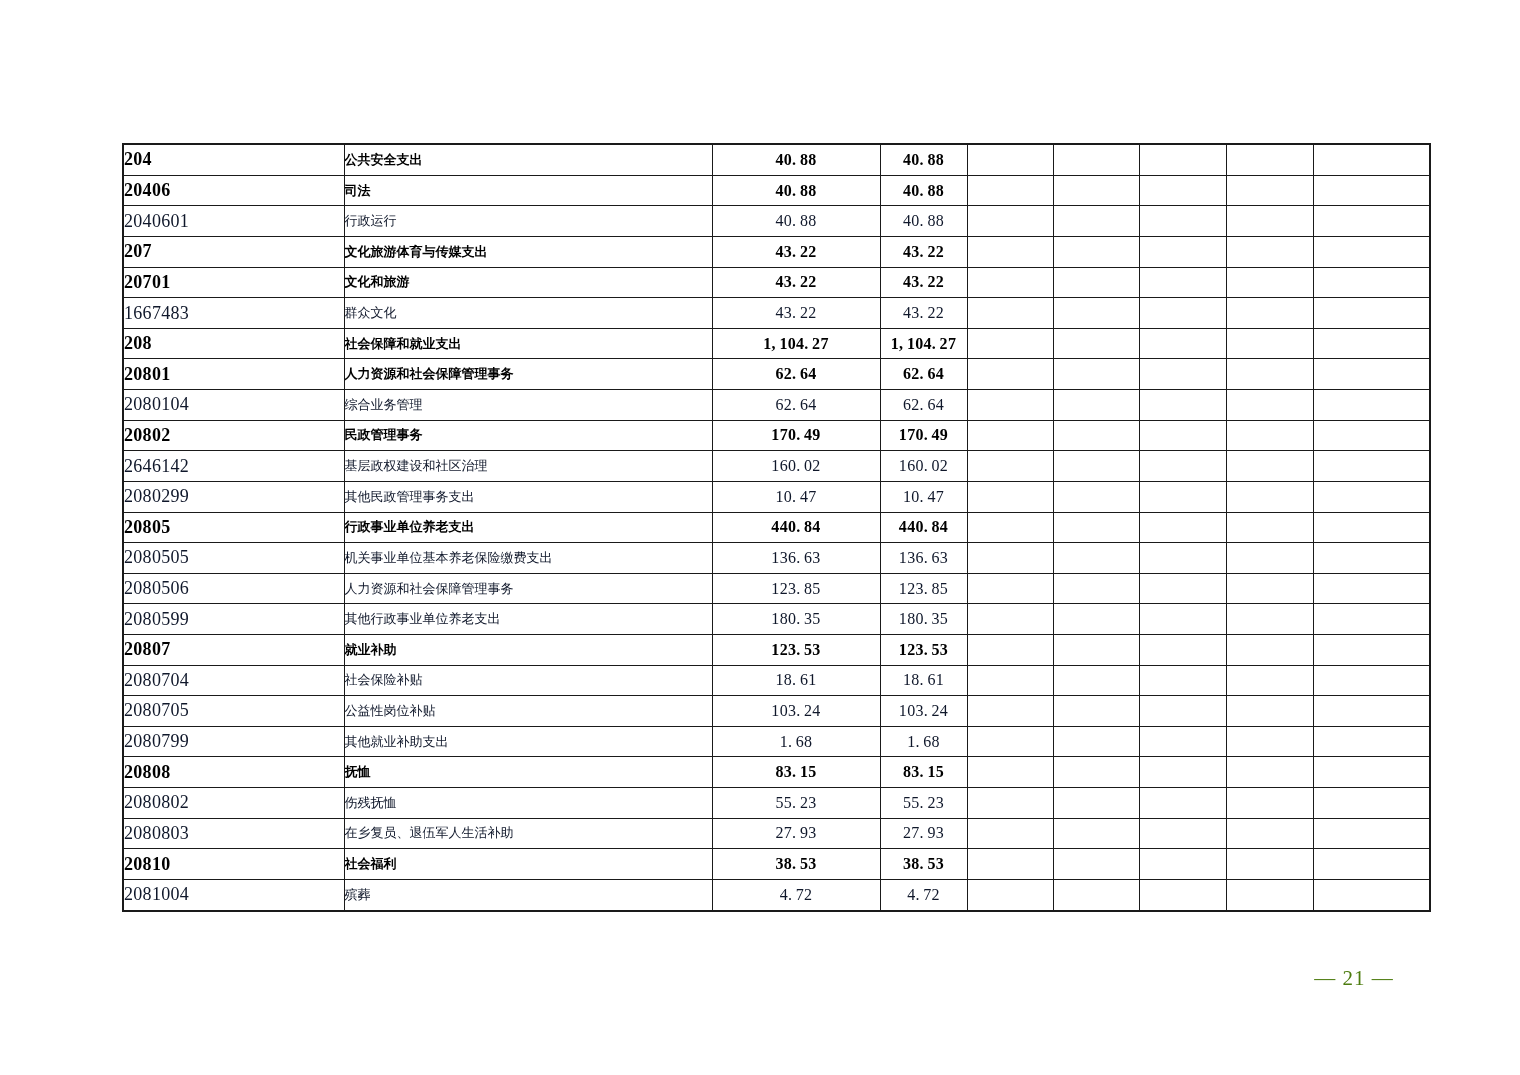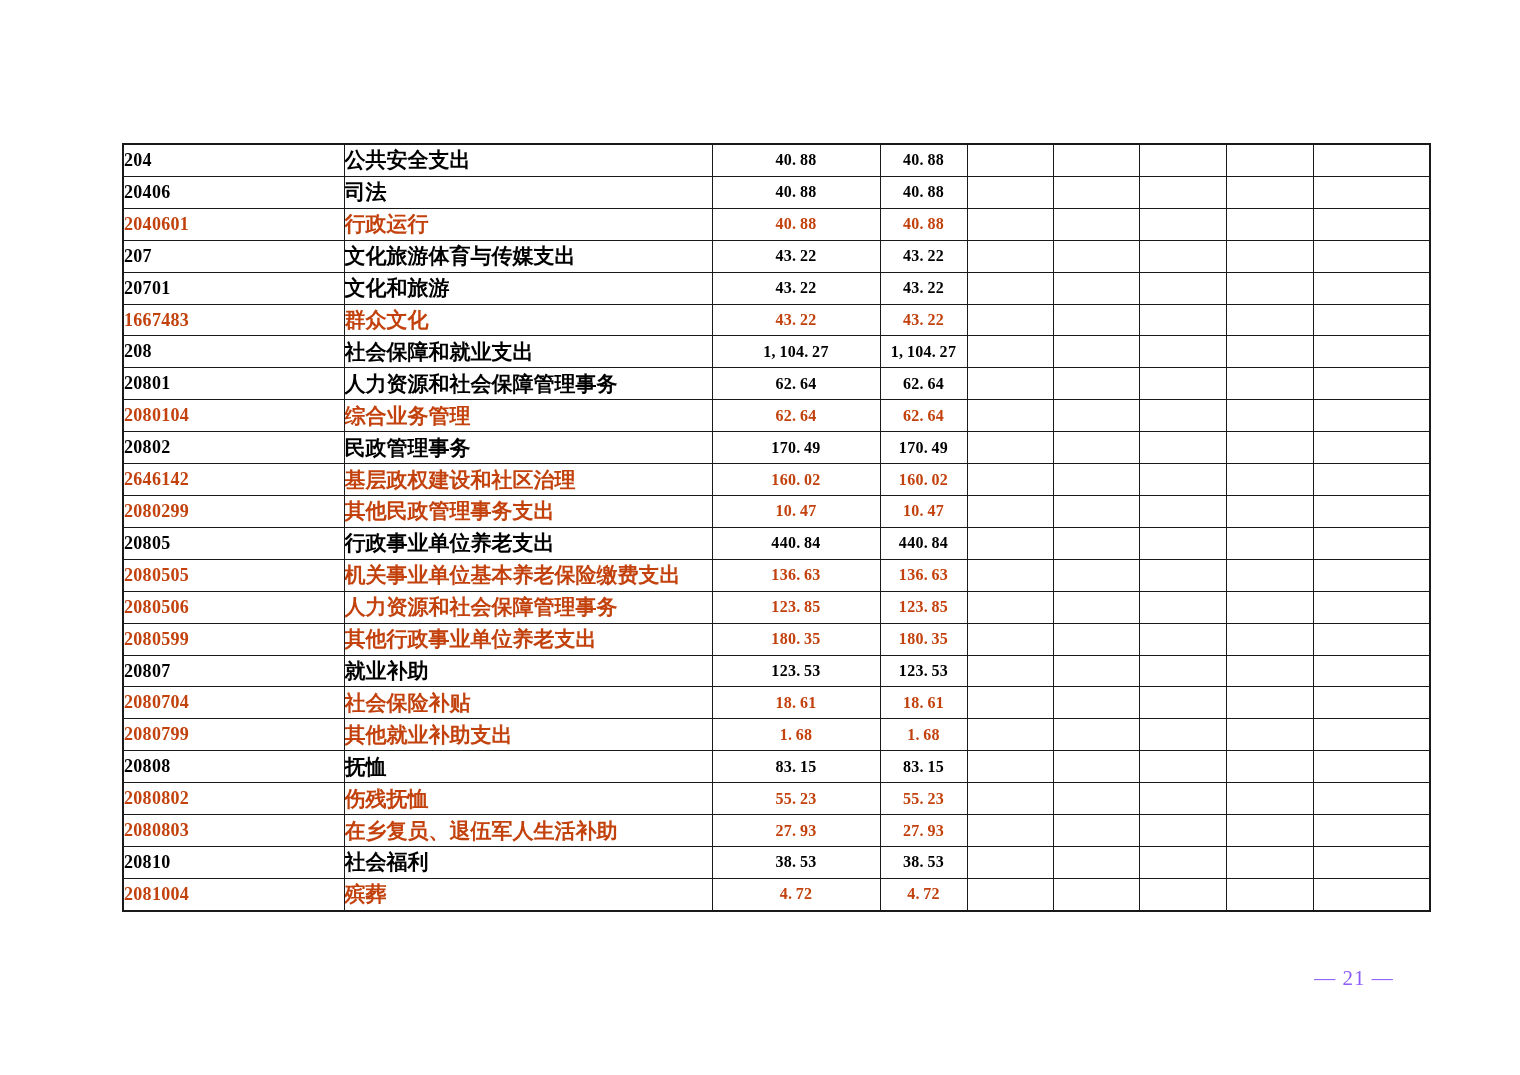--- a/index.html
+++ b/index.html
@@ -32,45 +32,45 @@
     overflow: hidden;
     white-space: nowrap;
   }
   .td-code {
     padding-left: 4px;
     font-size: 18px;
     letter-spacing: 0.3px;
   }
   .td-name {
     padding-left: 4px;
-    font-size: 21px;
+    font-size: 13px;
   }
   .td-num {
     text-align: center;
     padding-right: 4px;
     font-size: 16px;
     letter-spacing: 0.3px;
   }
   tr.section-row {
     color: #000000;
     font-weight: bold;
     margin-left: 20px;
   }
   tr.detail-row {
-    color: #c2410c;
-    font-weight: bold;
+    color: #0f172a;
+    font-weight: normal;
   }
   .page-number {
     position: absolute;
     left: 1298px;
     top: 966px;
     width: 112px;
     text-align: center;
     font-size: 21px;
-    color: #8b5cf6;
+    color: #4d7c0f;
     letter-spacing: 1px;
   }
 </style>
 </head>
 <body>
 
 <div class="page">
 
   <table class="budget-table">
     <colgroup>
@@ -277,20 +277,31 @@
           <td class="td-name">社会保险补贴</td>
           <td class="td-num">18. 61</td>
           <td class="td-num">18. 61</td>
           <td class="td-empty"></td>
           <td class="td-empty"></td>
           <td class="td-empty"></td>
           <td class="td-empty"></td>
           <td class="td-empty"></td>
         </tr>
         <tr class="detail-row">
+          <td class="td-code">2080705</td>
+          <td class="td-name">公益性岗位补贴</td>
+          <td class="td-num">103. 24</td>
+          <td class="td-num">103. 24</td>
+          <td class="td-empty"></td>
+          <td class="td-empty"></td>
+          <td class="td-empty"></td>
+          <td class="td-empty"></td>
+          <td class="td-empty"></td>
+        </tr>
+        <tr class="detail-row">
           <td class="td-code">2080799</td>
           <td class="td-name">其他就业补助支出</td>
           <td class="td-num">1. 68</td>
           <td class="td-num">1. 68</td>
           <td class="td-empty"></td>
           <td class="td-empty"></td>
           <td class="td-empty"></td>
           <td class="td-empty"></td>
           <td class="td-empty"></td>
         </tr>

